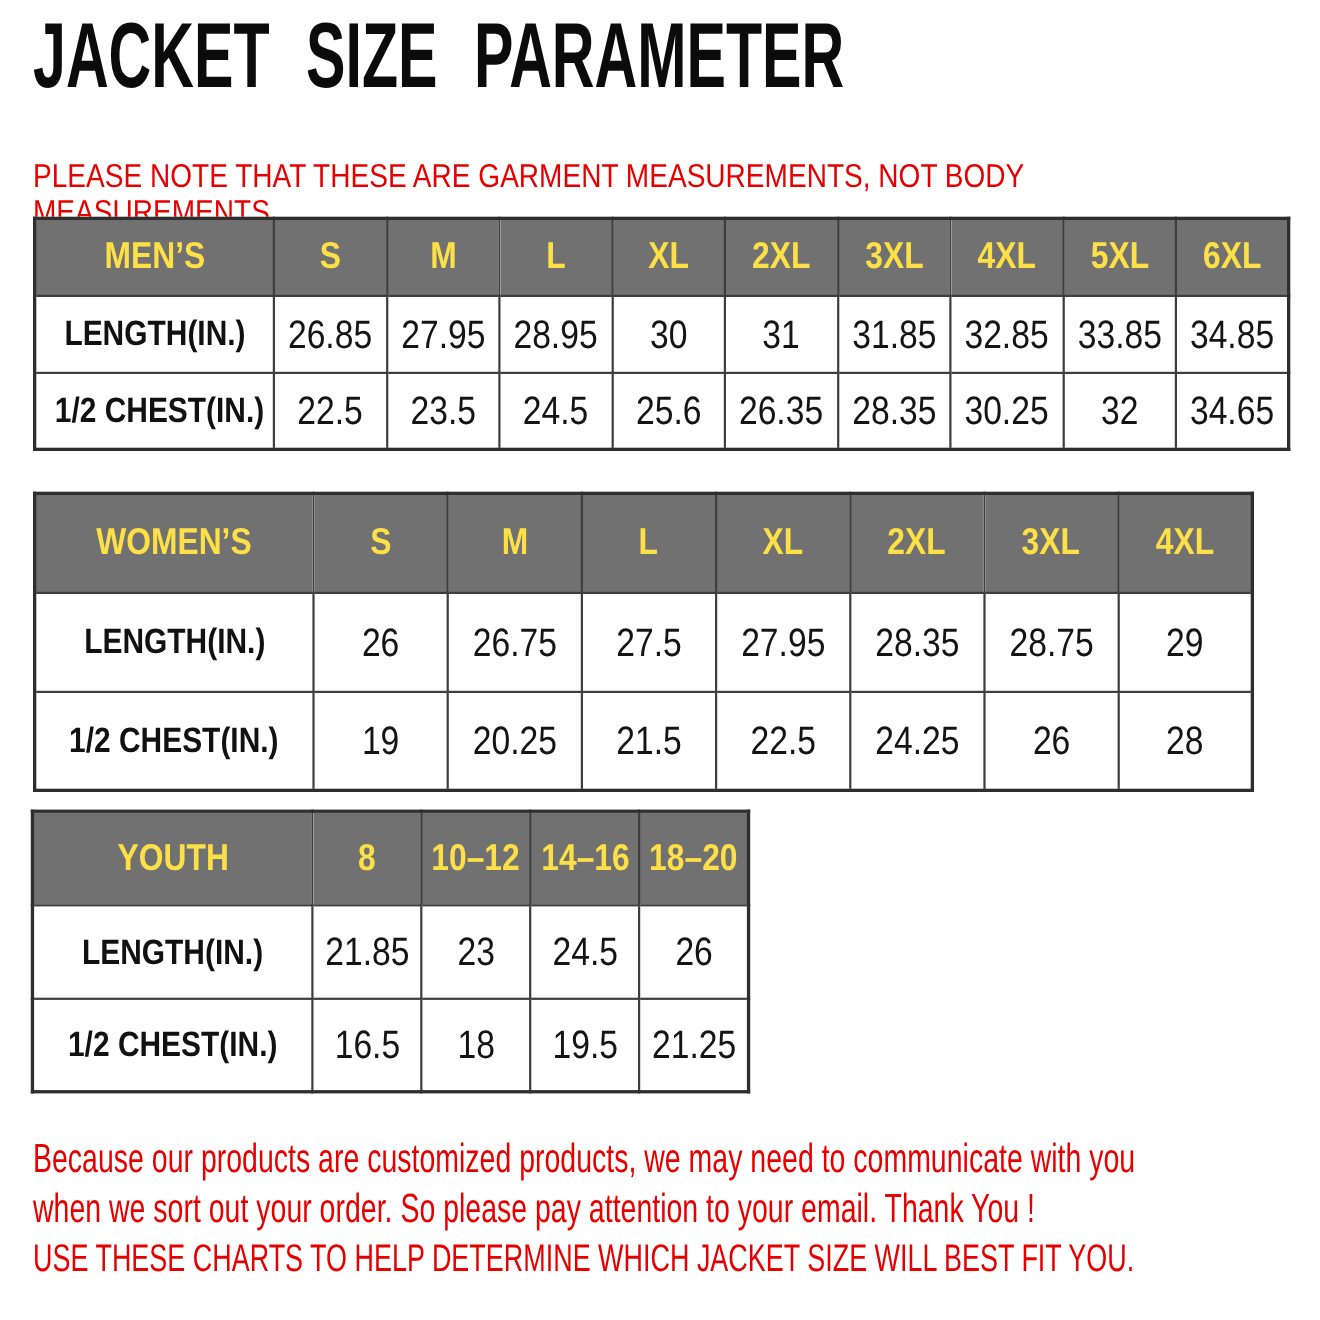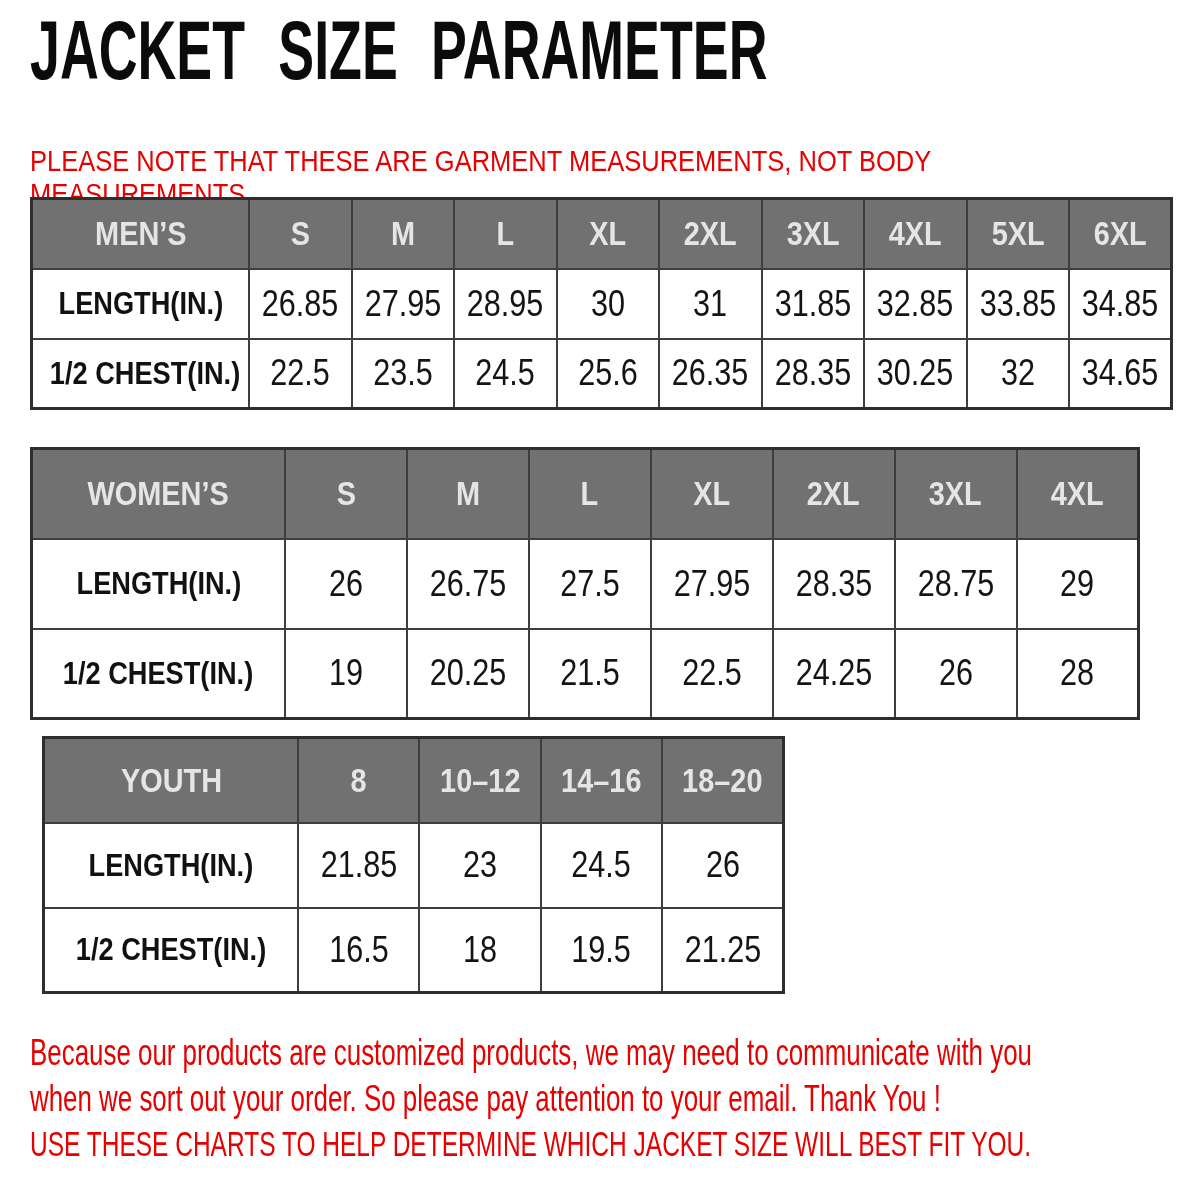--- a/index.html
+++ b/index.html
@@ -17,34 +17,34 @@
   .note { position:absolute; left:30px; top:104px; color:#e60000;margin-top:40px; }
   .note .ln {
     font-size:30px; line-height:33px; white-space:nowrap; display:block;
     transform:scaleX(0.85); transform-origin:0 0;
   }
 
   table.tbl { position:absolute; border-collapse:collapse; table-layout:fixed;
               background:#ffffff; border:3px solid #2e2e2e; }
   .tbl th, .tbl td { border:2px solid #3e3e3e; padding:0; text-align:center;
                      vertical-align:middle; overflow:hidden; }
-  .tbl th { background:#717171; color:#e5e5e5; font-weight:bold; font-size:34px; }
+  .tbl th { background:#717171; color:#fde047; font-weight:bold; font-size:34px; }
   .tbl td { font-size:36px; color:#141414; font-weight:normal; }
   .tbl td.rowlabel { font-size:32px; font-weight:bold; color:#111111; }
   .cell { display:inline-block; transform:scaleX(0.85); transform-origin:center; white-space:nowrap; }
 
   .tbl-mens   { left:30px; top:197px; width:1143px; }
   .tbl-mens   tr { height:70px; }
   .tbl-mens   th:first-child { width:215px; }
 
   .tbl-womens { left:30px; top:447px; width:1110px; }
   .tbl-womens tr { height:90px; }
   .tbl-womens th:first-child { width:251px; }
 
-  .tbl-youth  { left:42px; top:736px; width:743px;text-decoration:underline; }
+  .tbl-youth  { left:28px; top:736px; width:654px;text-decoration:underline; }
   .tbl-youth  tr { height:85px; }
   .tbl-youth  th:first-child { width:252px; }
 
   .footer { position:absolute; left:30px; top:1030px; color:#e60000; }
   .footer .ln {
     font-size:37px; line-height:46px; white-space:nowrap; display:block;
     transform:scaleX(0.70); transform-origin:0 0;
   }
   .footer-caps {
     position:absolute; left:30px; top:1124px; color:#e60000;

